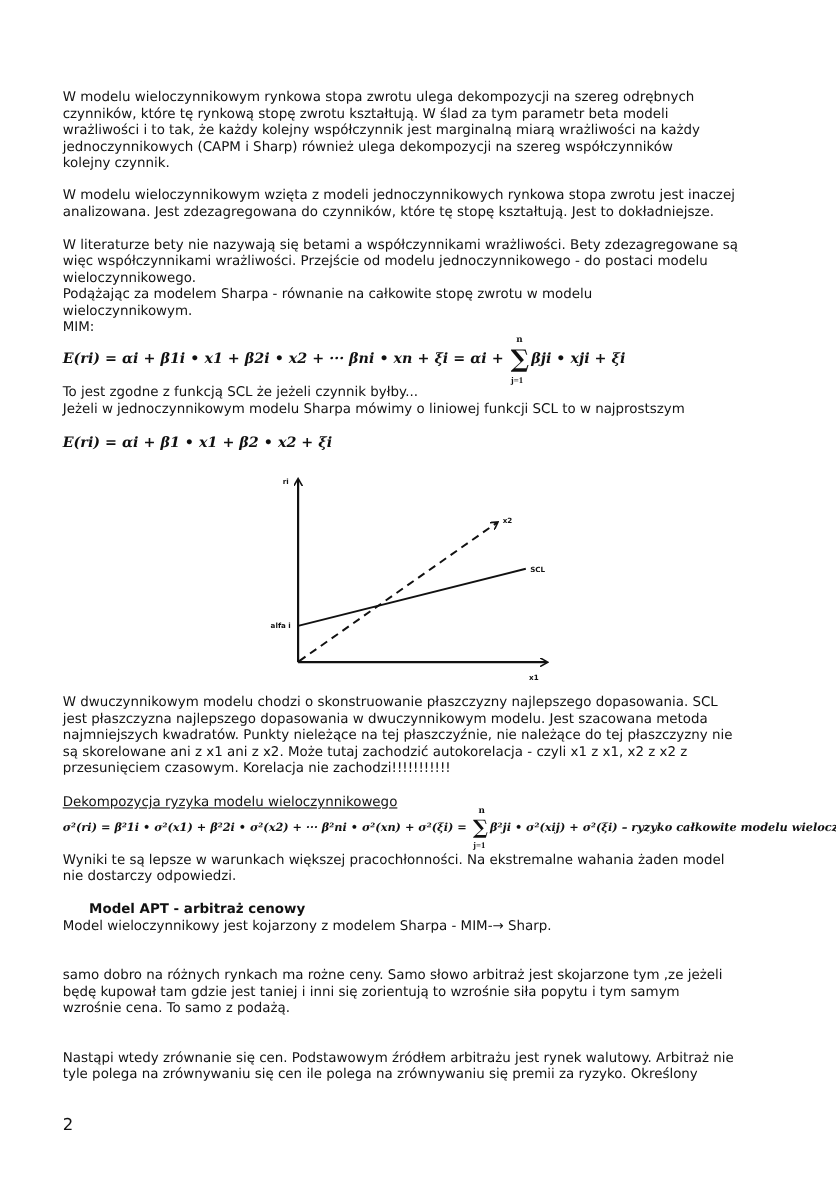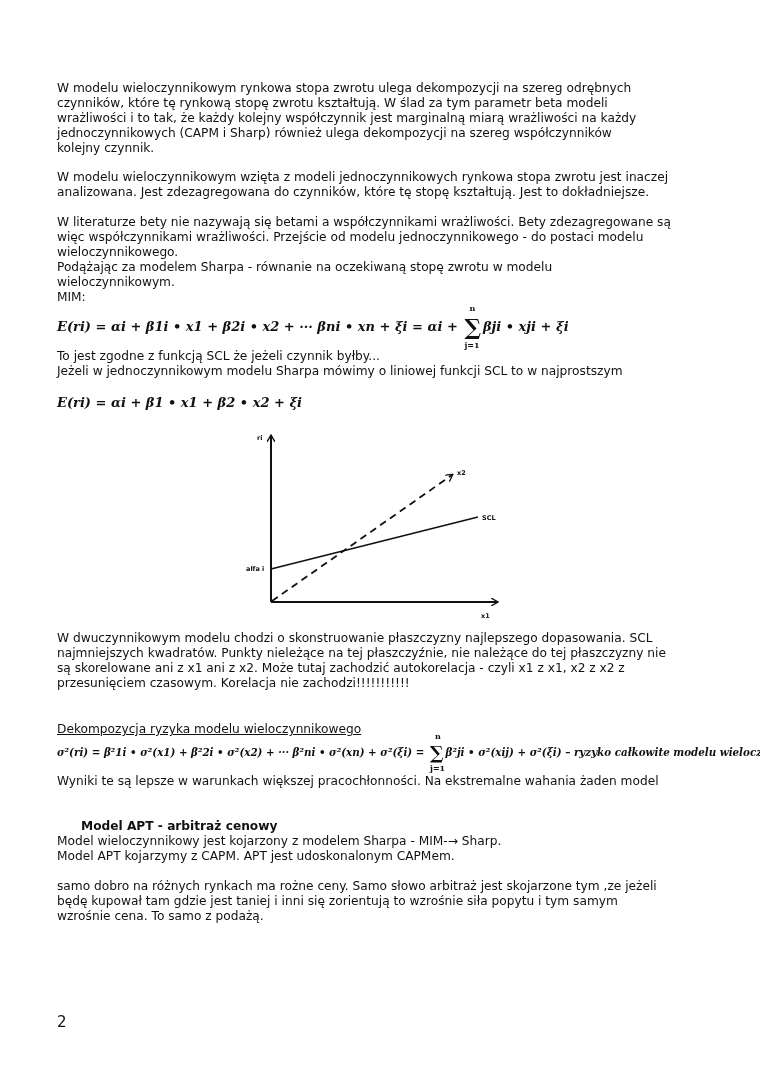--- a/index.html
+++ b/index.html
@@ -5,21 +5,21 @@
   html, body { margin:0; padding:0; background:#ffffff; }
   body { width:760px; height:1075px; position:relative; overflow:hidden;
          font-family:"DejaVu Sans", sans-serif; color:#111; }
   .page { position:absolute; left:0; top:0; width:760px; height:787px; }
   .p { position:absolute; left:57px; width:672px; font-size:12.2px; line-height:15px; margin:0; white-space:normal; }
   .p span.line { display:block; white-space:nowrap; }
   .bold { font-weight:bold;margin-left:24px; }
   .math { position:absolute; left:57px; font-family:"DejaVu Serif", serif; font-style:italic; font-weight:bold; font-size:13px; white-space:nowrap; color:#111; }
   .math .sum { display:inline-block; position:relative; font-size:22px; font-style:normal; vertical-align:middle; margin:0 2px; }
   .math .sum .sup { position:absolute; top:-11px; left:5px; font-size:8px; }
-  .math .sum .sub { position:absolute; bottom:-10px; left:0px; font-size:8px; }
+  .math .sum .sub { position:absolute; bottom:-10px; left:0px; font-size:8px;font-family:Liberation Serif, serif; }
   .math.small { font-size:10.3px; }
   .math.small .sum { font-size:18px; }
   .page-num { position:absolute; left:57px; top:1013px; font-size:15px; }
   svg text { font-family:"DejaVu Sans", sans-serif; font-weight:bold; font-size:6.5px; fill:#111; }
 </style>
 </head>
 <body>
 
 <div class="page">
 
@@ -33,21 +33,21 @@
 
   <div class="p" style="top:170px;">
     <span class="line">W modelu wieloczynnikowym wzięta z modeli jednoczynnikowych rynkowa stopa zwrotu jest inaczej</span>
     <span class="line">analizowana. Jest zdezagregowana do czynników, które tę stopę kształtują. Jest to dokładniejsze.</span>
   </div>
 
   <div class="p" style="top:215px;">
     <span class="line">W literaturze bety nie nazywają się betami a współczynnikami wrażliwości. Bety zdezagregowane są</span>
     <span class="line">więc współczynnikami wrażliwości. Przejście od modelu jednoczynnikowego - do postaci modelu</span>
     <span class="line">wieloczynnikowego.</span>
-    <span class="line">Podążając za modelem Sharpa  - równanie na oczekiwaną stopę zwrotu w modelu</span>
+    <span class="line">Podążając za modelem Sharpa  - równanie na całkowite stopę zwrotu w modelu</span>
     <span class="line">wieloczynnikowym.</span>
     <span class="line">MIM:</span>
   </div>
 
   <div class="math" style="top:314px;">
     <span>E(ri) = αi + β1i • x1 + β2i • x2 + ··· βni • xn + ξi = αi + </span><span class="sum">∑<span class="sup">n</span><span class="sub">j=1</span></span><span>βji • xji + ξi</span>
   </div>
 
   <div class="p" style="top:349px;">
     <span class="line">To jest zgodne z funkcją SCL że jeżeli czynnik byłby...</span>
@@ -70,47 +70,52 @@
     <line x1="272" y1="601" x2="452" y2="475" stroke="#111" stroke-width="1.8" stroke-dasharray="7,5" marker-end="url(#arr)"></line>
     <text x="257" y="440">ri</text>
     <text x="481" y="618">x1</text>
     <text x="246" y="571">alfa i</text>
     <text x="482" y="520">SCL</text>
     <text x="457" y="475">x2</text>
   </svg>
 
   <div class="p" style="top:631px;">
     <span class="line">W dwuczynnikowym modelu chodzi o skonstruowanie płaszczyzny najlepszego dopasowania. SCL</span>
+    <span class="line">jest płaszczyzna najlepszego dopasowania w dwuczynnikowym modelu. Jest szacowana metoda</span>
     <span class="line">najmniejszych kwadratów. Punkty nieleżące na tej płaszczyźnie, nie należące do tej płaszczyzny nie</span>
     <span class="line">są skorelowane ani z x1 ani z x2. Może tutaj zachodzić autokorelacja - czyli x1 z x1, x2 z x2 z</span>
     <span class="line">przesunięciem czasowym. Korelacja nie zachodzi!!!!!!!!!!!</span>
   </div>
 
   <div class="p" style="top:722px;text-decoration:underline;">
     <span class="line">Dekompozycja ryzyka modelu wieloczynnikowego</span>
   </div>
 
   <div class="math small" style="top:742px;">
     <span>σ²(ri) = β²1i • σ²(x1) + β²2i • σ²(x2) + ··· β²ni • σ²(xn) + σ²(ξi) = </span><span class="sum">∑<span class="sup">n</span><span class="sub">j=1</span></span><span>β²ji • σ²(xij) + σ²(ξi) – ryzyko całkowite modelu wieloczynnikowego</span>
   </div>
 
   <div class="p" style="top:774px;">
     <span class="line">Wyniki te są lepsze w warunkach większej pracochłonności. Na ekstremalne wahania żaden model</span>
+    <span class="line">nie dostarczy odpowiedzi.</span>
   </div>
 
   <div class="p bold" style="top:819px;">
     <span class="line">Model APT - arbitraż cenowy</span>
   </div>
 
   <div class="p" style="top:834px;">
     <span class="line">Model wieloczynnikowy jest kojarzony z modelem Sharpa - MIM-→ Sharp.</span>
-    <span class="line">Model APT kojarzymy z CAPM. APT jest udoskonalonym CAPMem.</span>
   </div>
 
   <div class="p" style="top:879px;">
     <span class="line">samo dobro na różnych rynkach ma rożne ceny. Samo słowo arbitraż jest skojarzone tym ,ze jeżeli</span>
     <span class="line">będę kupował tam gdzie jest taniej i inni się zorientują to wzrośnie siła popytu i tym samym</span>
     <span class="line">wzrośnie cena. To samo z podażą.</span>
   </div>
 
+  <div class="p" style="top:954px;">
+    <span class="line">Nastąpi wtedy zrównanie się cen. Podstawowym źródłem arbitrażu jest rynek walutowy. Arbitraż nie</span>
+    <span class="line">tyle polega na zrównywaniu się cen ile polega na zrównywaniu się premii za ryzyko. Określony</span>
+  </div>
 
   <div class="page-num">2</div>
 </div>
 
 </body></html>

